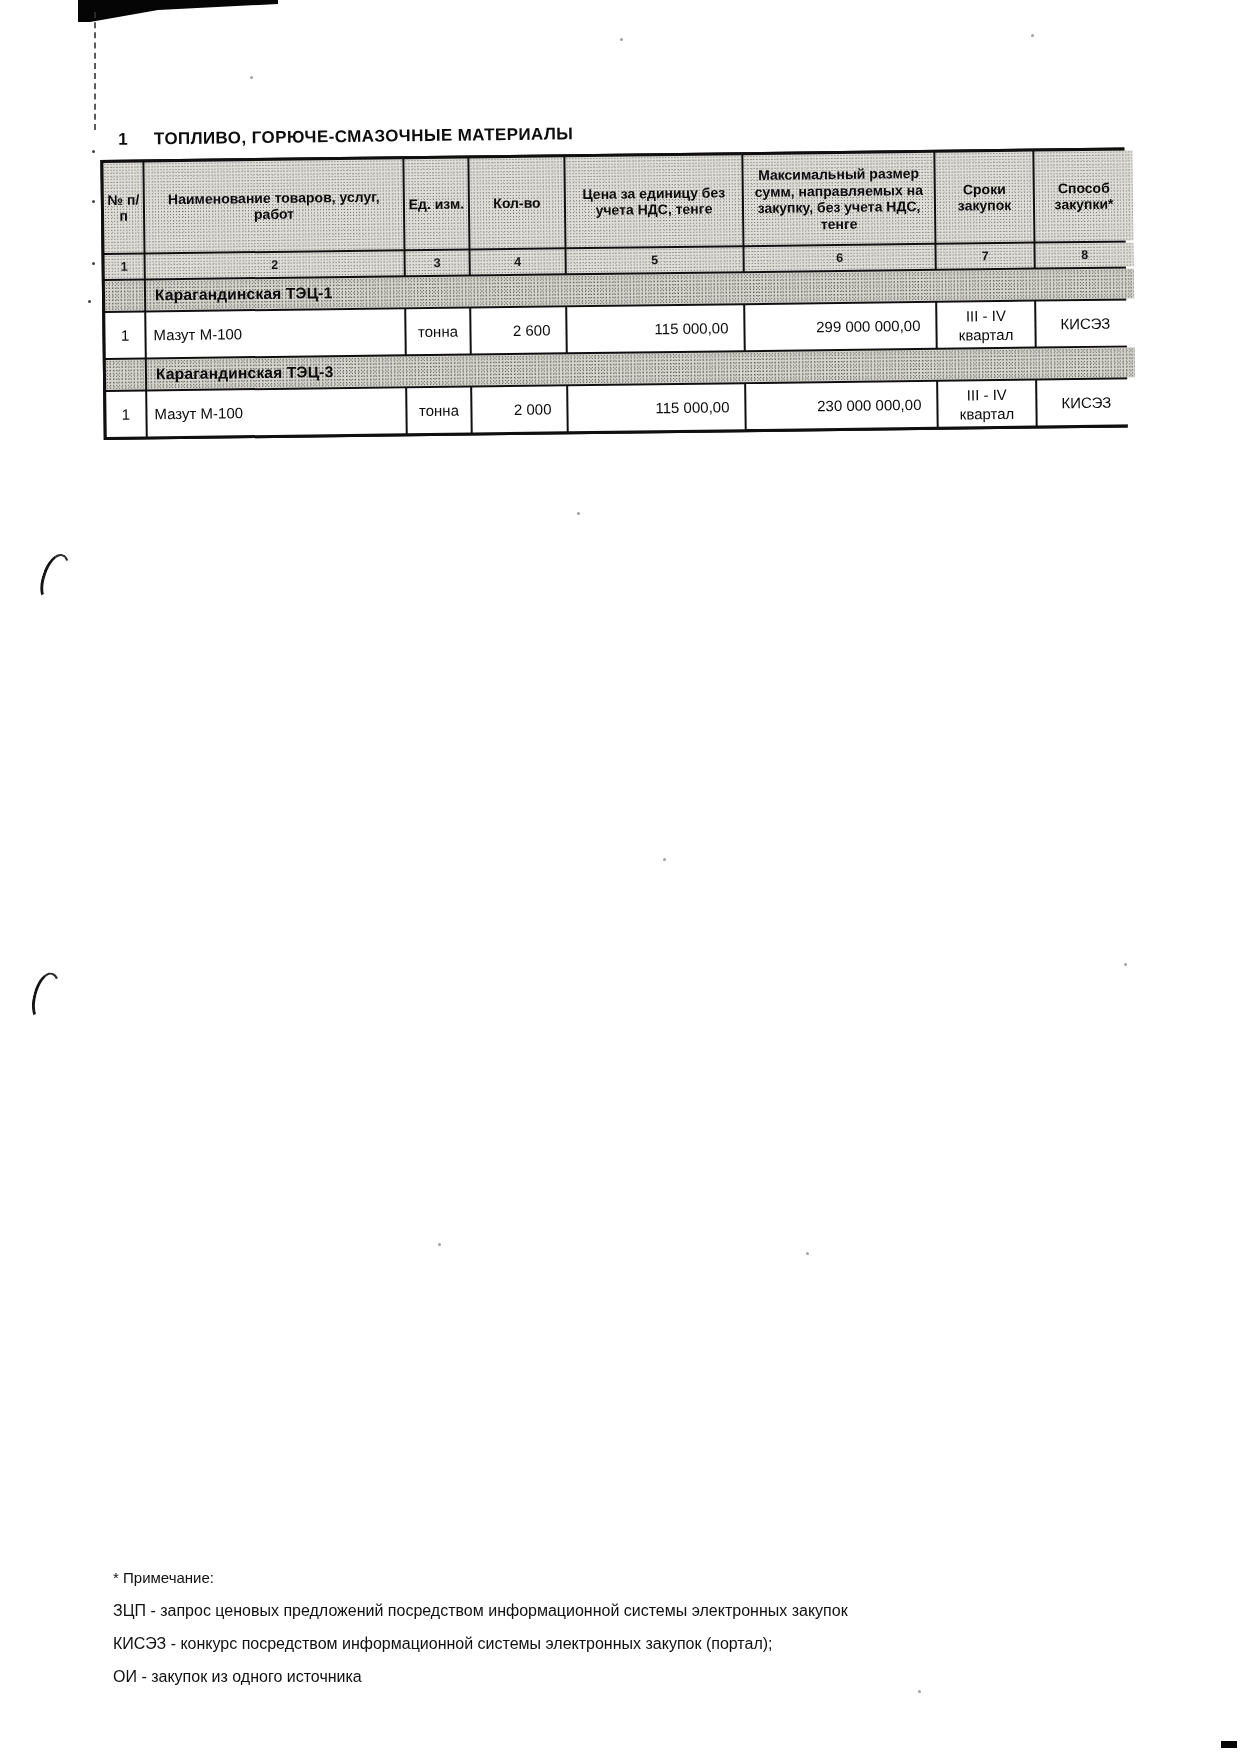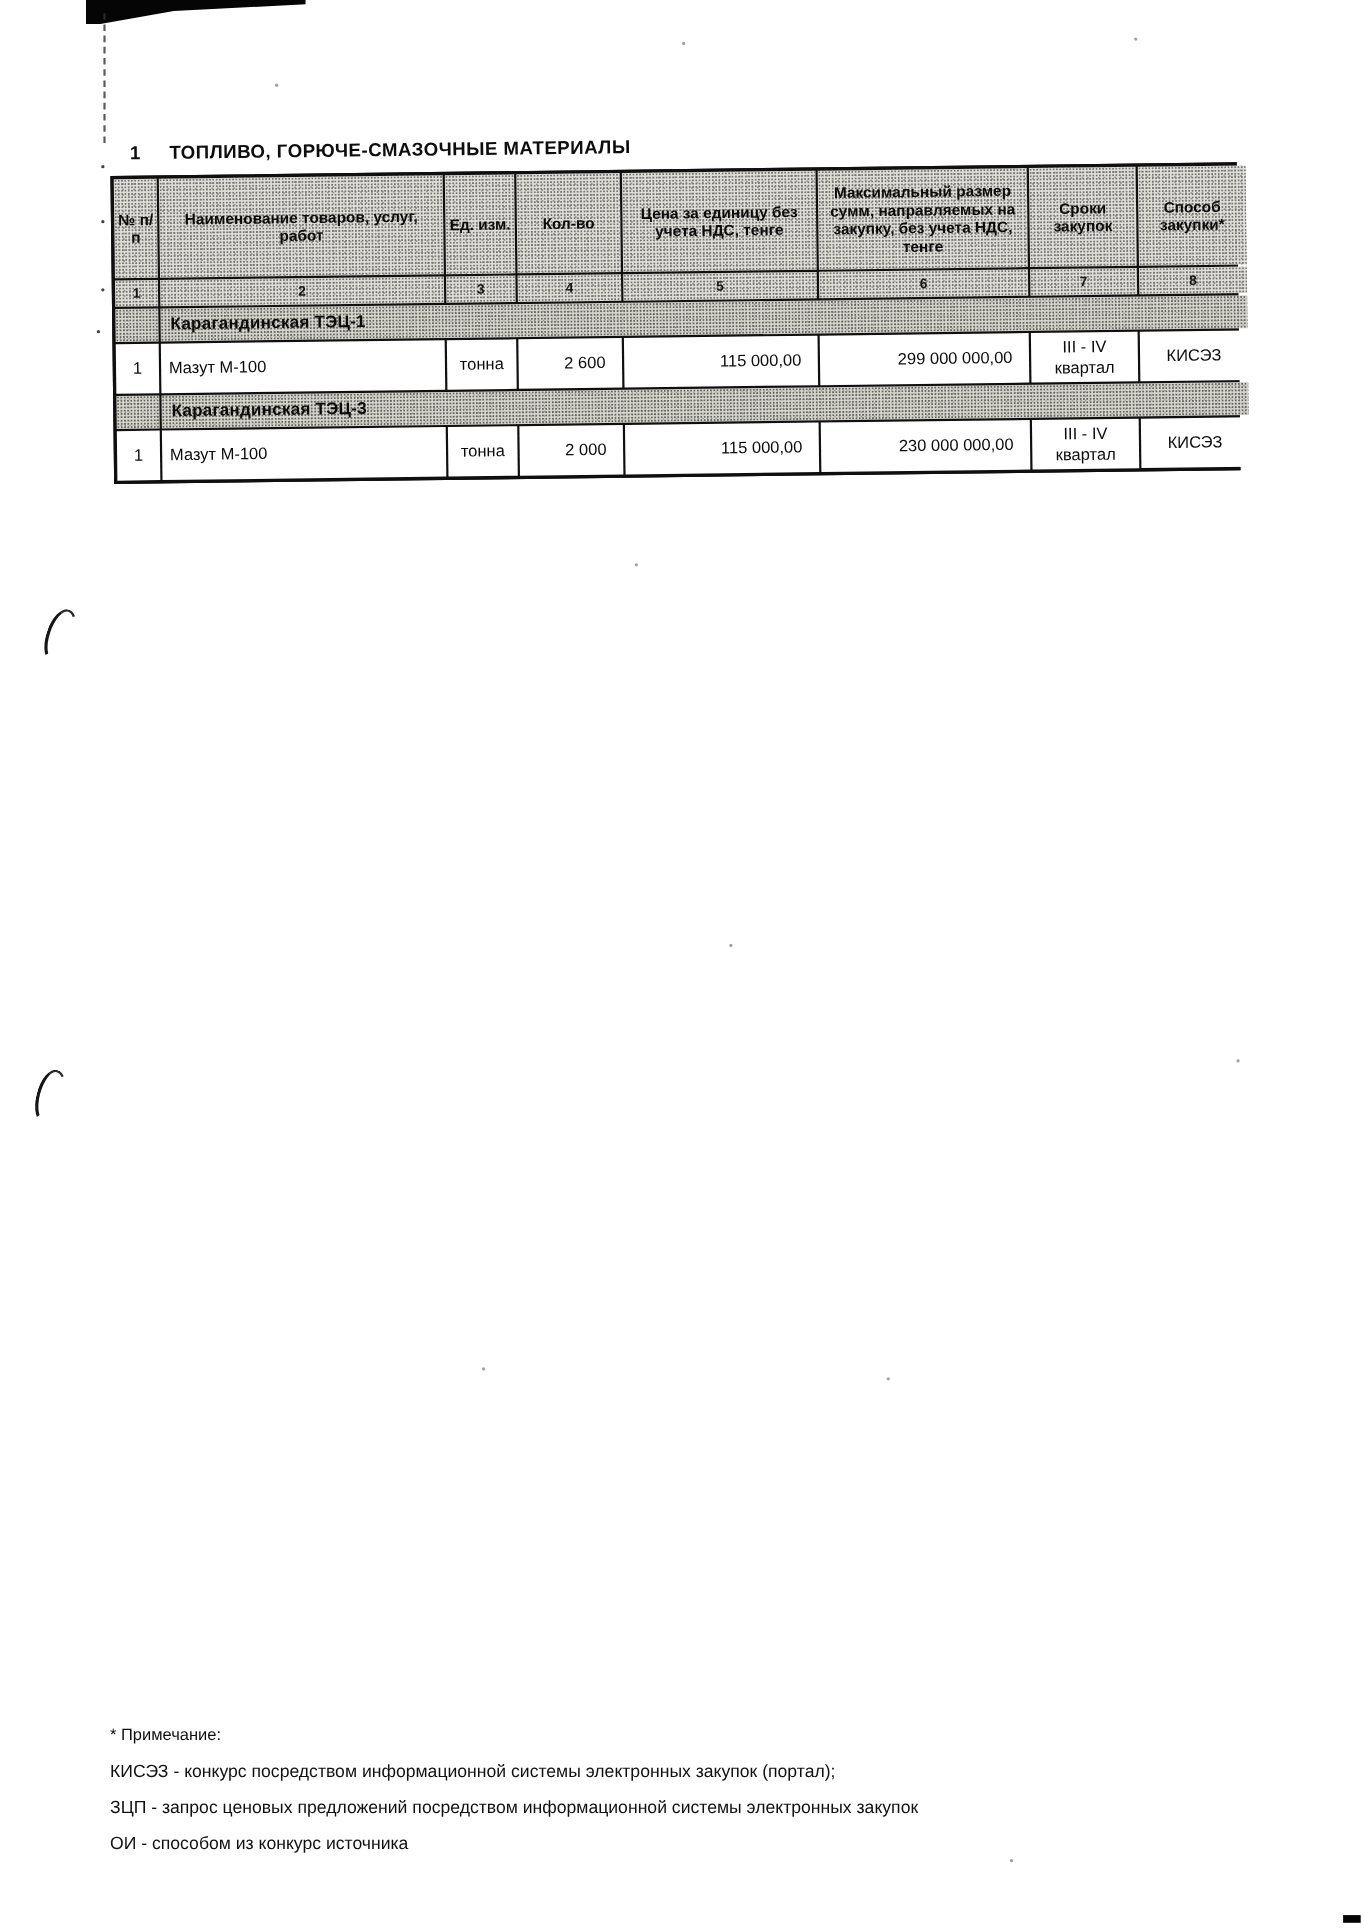--- a/index.html
+++ b/index.html
@@ -58,21 +58,21 @@
   .head{font-weight:bold;font-size:14px;line-height:16.5px;text-align:center;padding:2px 3px;color:#0b0b0b;}
   .numrow{font-weight:bold;font-size:12.5px;color:#161616;}
   .sec{justify-content:flex-start;font-weight:bold;font-size:15.5px;padding-left:9px;letter-spacing:.2px;color:#0b0b0b;}
   .span7{grid-column:2/9;}
   .d{font-size:15px;color:#0c0c0c;}
   .al{justify-content:flex-start;padding-left:7px;}
   .ar{justify-content:flex-end;padding-right:15px;}
   .ac{text-align:center;line-height:19px;}
   
   .footnote{position:absolute;left:97px;top:1566px;width:960px;font-size:16px;color:#101010;}
-  .footnote p{margin:0 0 9px 3px;line-height:24px;}
+  .footnote p{margin:0 0 9px 16px;line-height:24px;}
   .fn-star{font-size:15px;}
 </style>
 </head>
 <body>
 
 <div class="corner-wedge"></div>
 <div class="corner-dash-line"></div>
 <div class="left-tick" style="top:150px"></div>
 <div class="left-tick" style="top:200px"></div>
 <div class="left-tick" style="top:262px"></div>
@@ -137,16 +137,16 @@
     <div class="cell d ar">2 000</div>
     <div class="cell d ar">115 000,00</div>
     <div class="cell d ar">230 000 000,00</div>
     <div class="cell d ac">III - IV квартал</div>
     <div class="cell d">КИСЭЗ</div>
   </div>
 </div>
 
 <div class="footnote">
   <p class="fn-star">* Примечание:</p>
+  <p>ЗЦП - запрос ценовых предложений посредством информационной системы электронных закупок</p>
   <p>КИСЭЗ - конкурс посредством информационной системы электронных закупок (портал);</p>
-  <p>ЗЦП - запрос ценовых предложений посредством информационной системы электронных закупок</p>
-  <p>ОИ - способом из конкурс источника</p>
+  <p>ОИ - закупок из одного источника</p>
 </div>
 
 </body></html>

